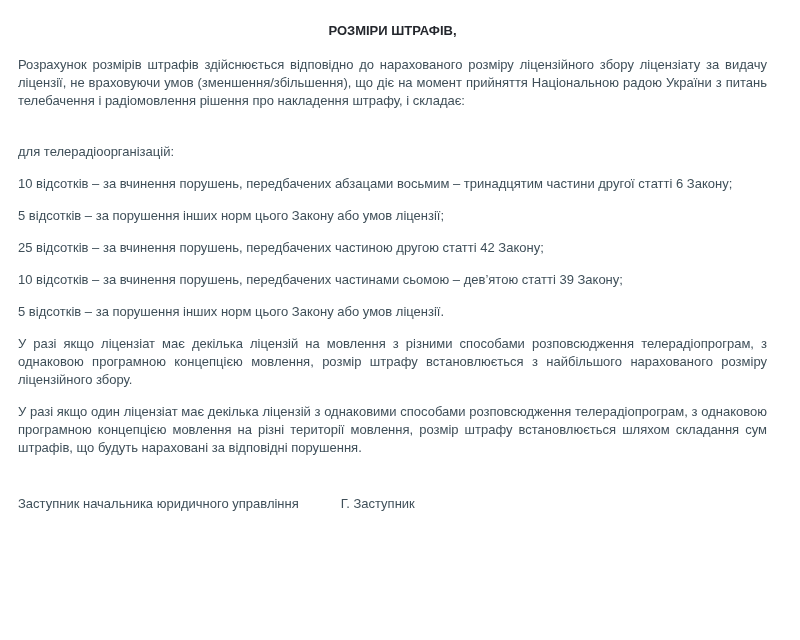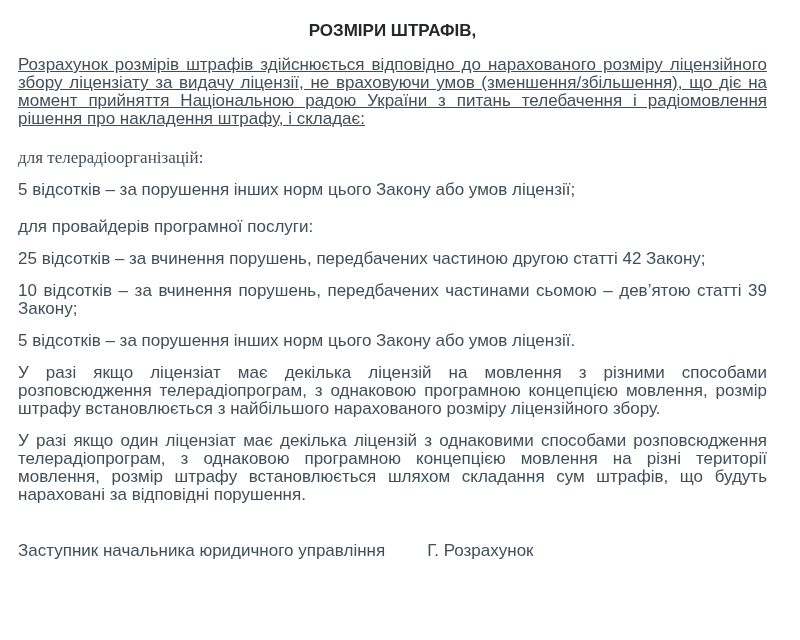--- a/index.html
+++ b/index.html
@@ -8,45 +8,43 @@
     background: #ffffff;
   }
   .page {
     position: relative;
     width: 785px;
     height: 640px;
     box-sizing: border-box;
     padding: 22px 18px 8px 18px;
     background: #ffffff;
     font-family: "Liberation Sans", "DejaVu Sans", sans-serif;
-    font-size: 17px;
+    font-size: 13px;
     line-height: 18px;
     color: #3f4f59;
     overflow: hidden;
   }
   .doc-title {
     text-align: center;
     font-weight: bold;
     color: #24272d;
     margin: 0 0 13px 0;
   }
   .doc-title .title-line {
     line-height: 18px;
   }
   .page p {
     margin: 14px 0;
     text-align: justify;
   }
   .page p.first-para {
     margin-top: 16px;
-    text-decoration: underline;
   }
   .page p.section-tele {
-    margin-top: 21px;
-    font-family: Liberation Serif, serif;
+    margin-top: 33px;
   }
   .page p.section-prov {
     margin-top: 19px;
   }
   .page p.signature-line {
     margin-top: 38px;
     margin-bottom: 0;
     text-align: left;
   }
   .sig-name {
@@ -60,32 +58,32 @@
 
   <div class="doc-title">
     <div class="title-line">РОЗМІРИ ШТРАФІВ,</div>
   </div>
 
   <p class="first-para">Розрахунок розмірів штрафів здійснюється відповідно до нарахованого розміру ліцензійного збору ліцензіату за видачу ліцензії, не враховуючи умов (зменшення/збільшення), що діє на момент прийняття Національною радою України з питань телебачення і радіомовлення рішення про накладення штрафу, і складає:</p>
 
   <p class="section-tele">для телерадіоорганізацій:</p>
 
 
+  <p>10 відсотків – за вчинення порушень, передбачених абзацами восьмим – тринадцятим частини другої статті 6 Закону;</p>
 
   <p>5 відсотків – за порушення інших норм цього Закону або умов ліцензії;</p>
 
-  <p class="section-prov">для провайдерів програмної послуги:</p>
 
   <p>25 відсотків – за вчинення порушень, передбачених частиною другою статті 42 Закону;</p>
 
   <p>10 відсотків – за вчинення порушень, передбачених частинами сьомою – дев’ятою статті 39 Закону;</p>
 
   <p>5 відсотків – за порушення інших норм цього Закону або умов ліцензії.</p>
 
   <p>У разі якщо ліцензіат має декілька ліцензій на мовлення з різними способами розповсюдження телерадіопрограм, з однаковою програмною концепцією мовлення, розмір штрафу встановлюється з найбільшого нарахованого розміру ліцензійного збору.</p>
 
   <p>У разі якщо один ліцензіат має декілька ліцензій з однаковими способами розповсюдження телерадіопрограм, з однаковою програмною концепцією мовлення на різні території мовлення, розмір штрафу встановлюється шляхом складання сум штрафів, що будуть нараховані за відповідні порушення.</p>
 
   <p class="signature-line">
-    <span>Заступник начальника юридичного управління</span><span class="sig-name">Г. Розрахунок</span>
+    <span>Заступник начальника юридичного управління</span><span class="sig-name">Г. Заступник</span>
   </p>
 
 </div>
 
 </body></html>

